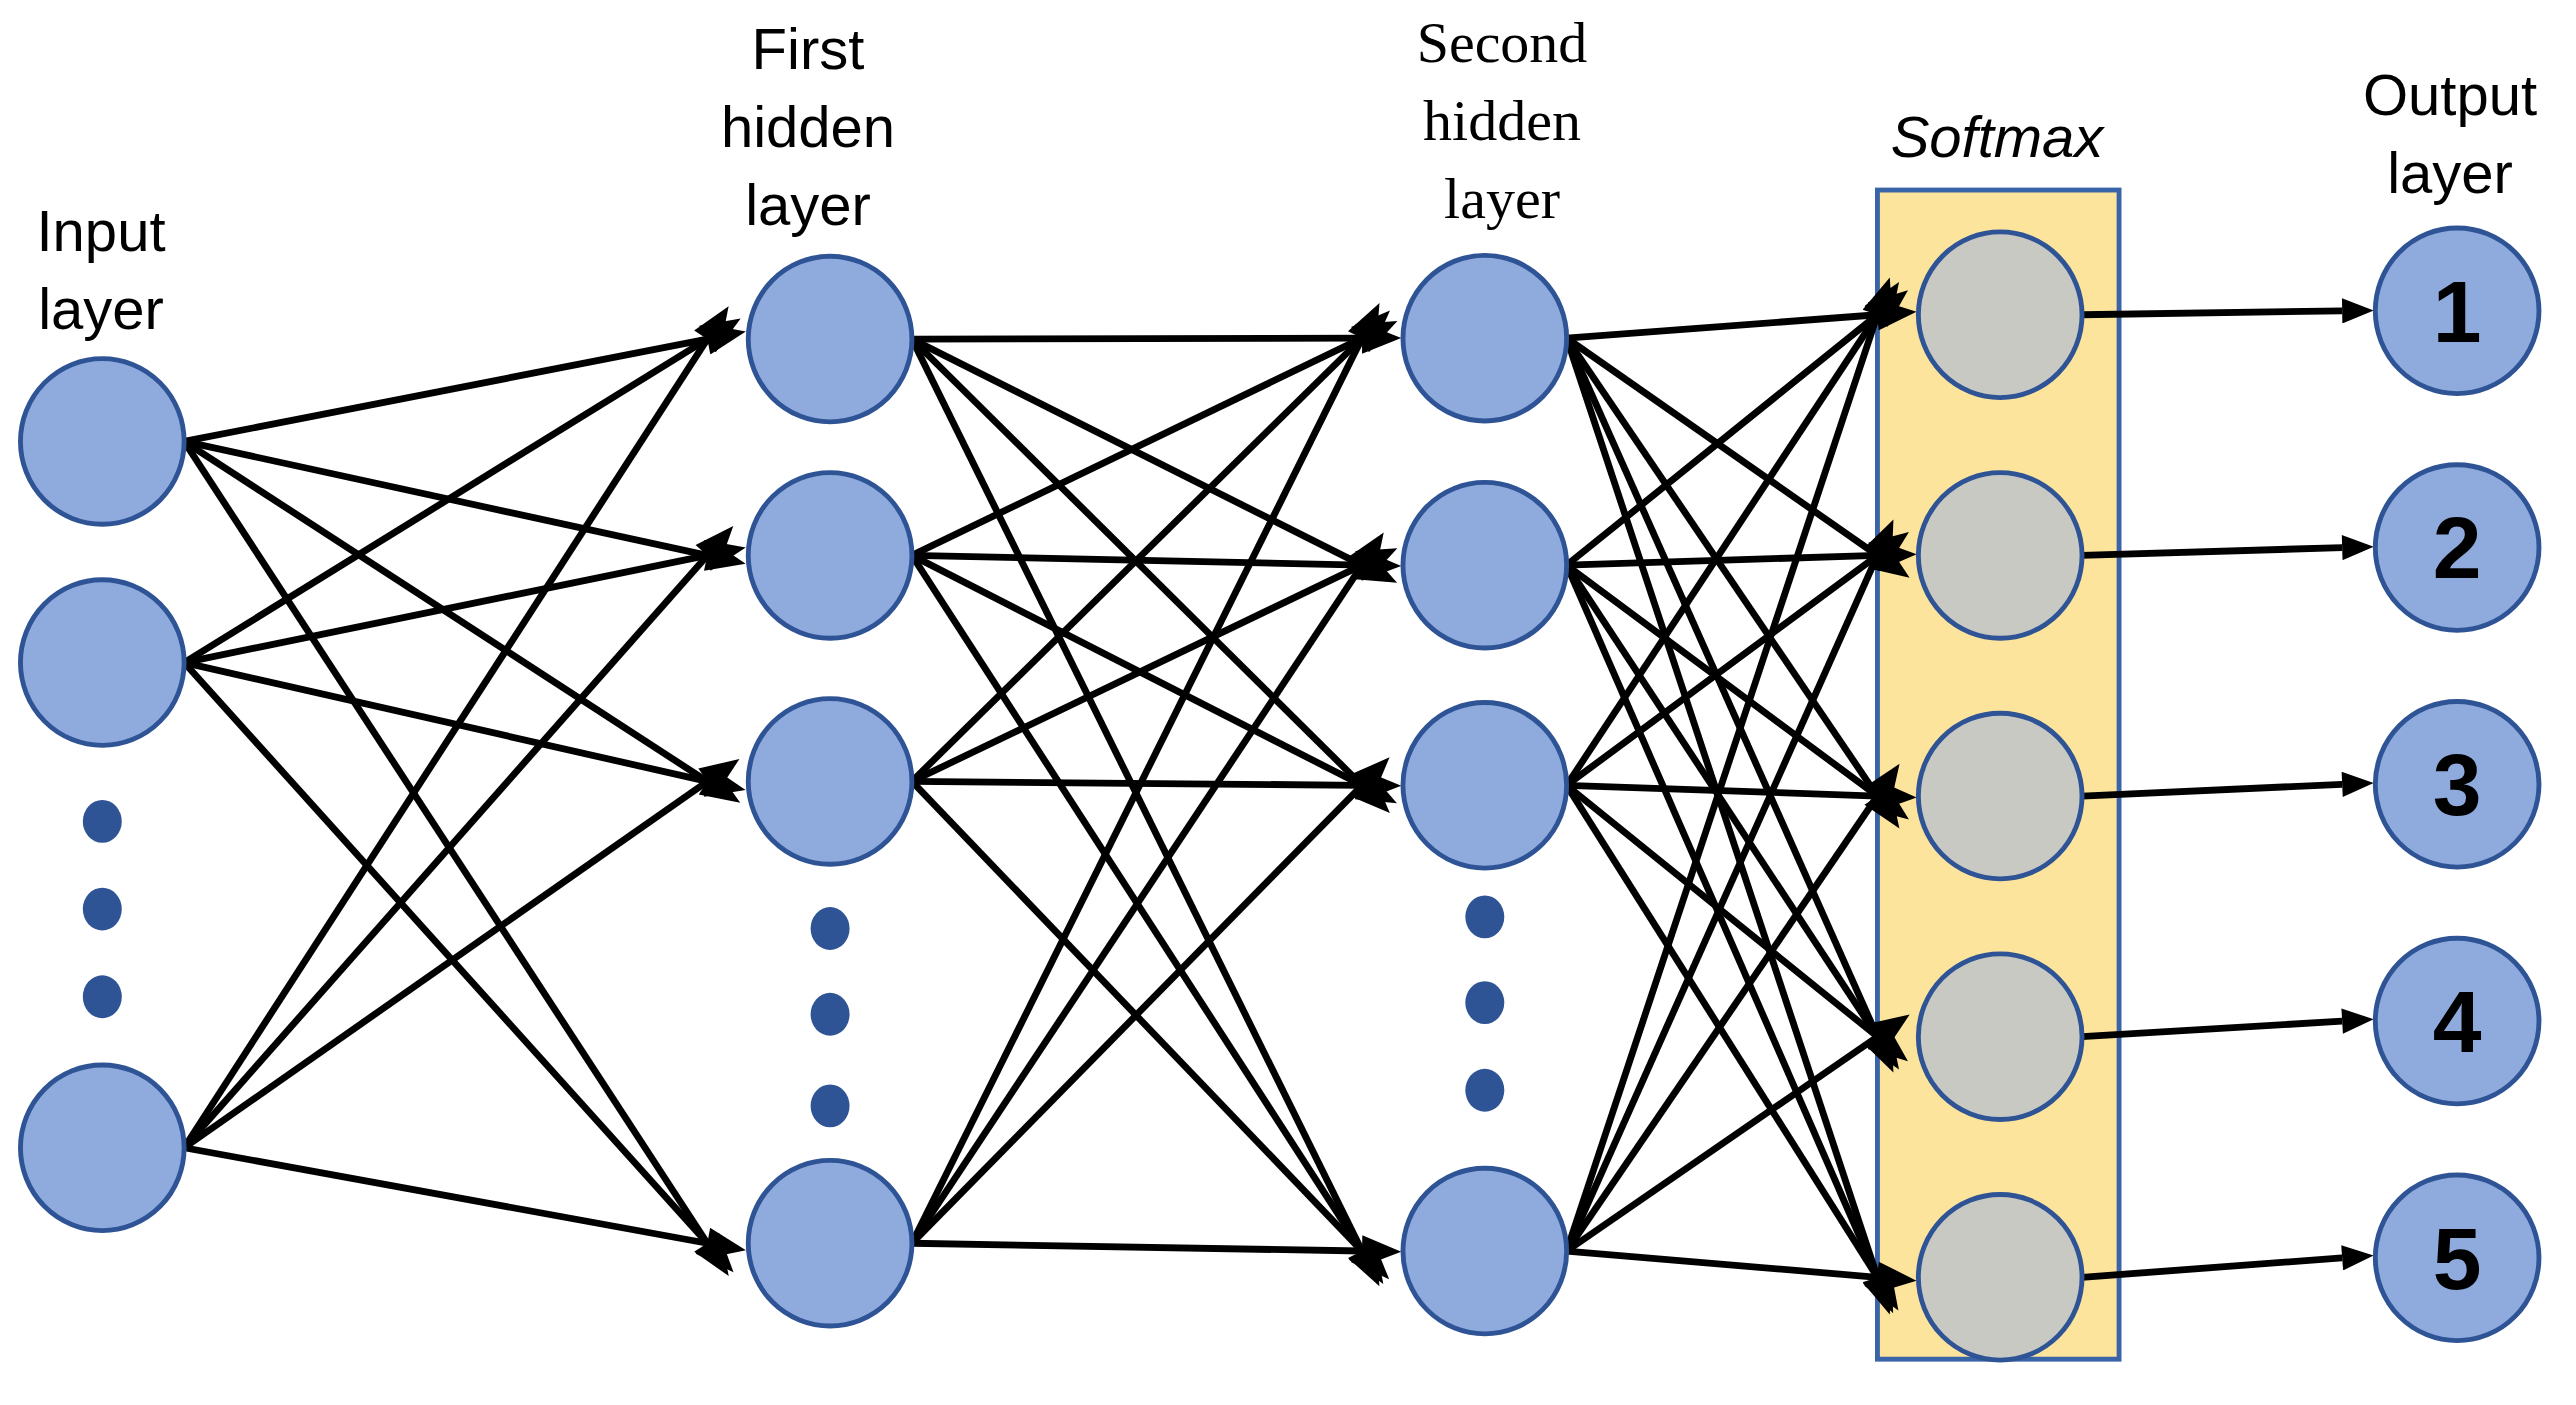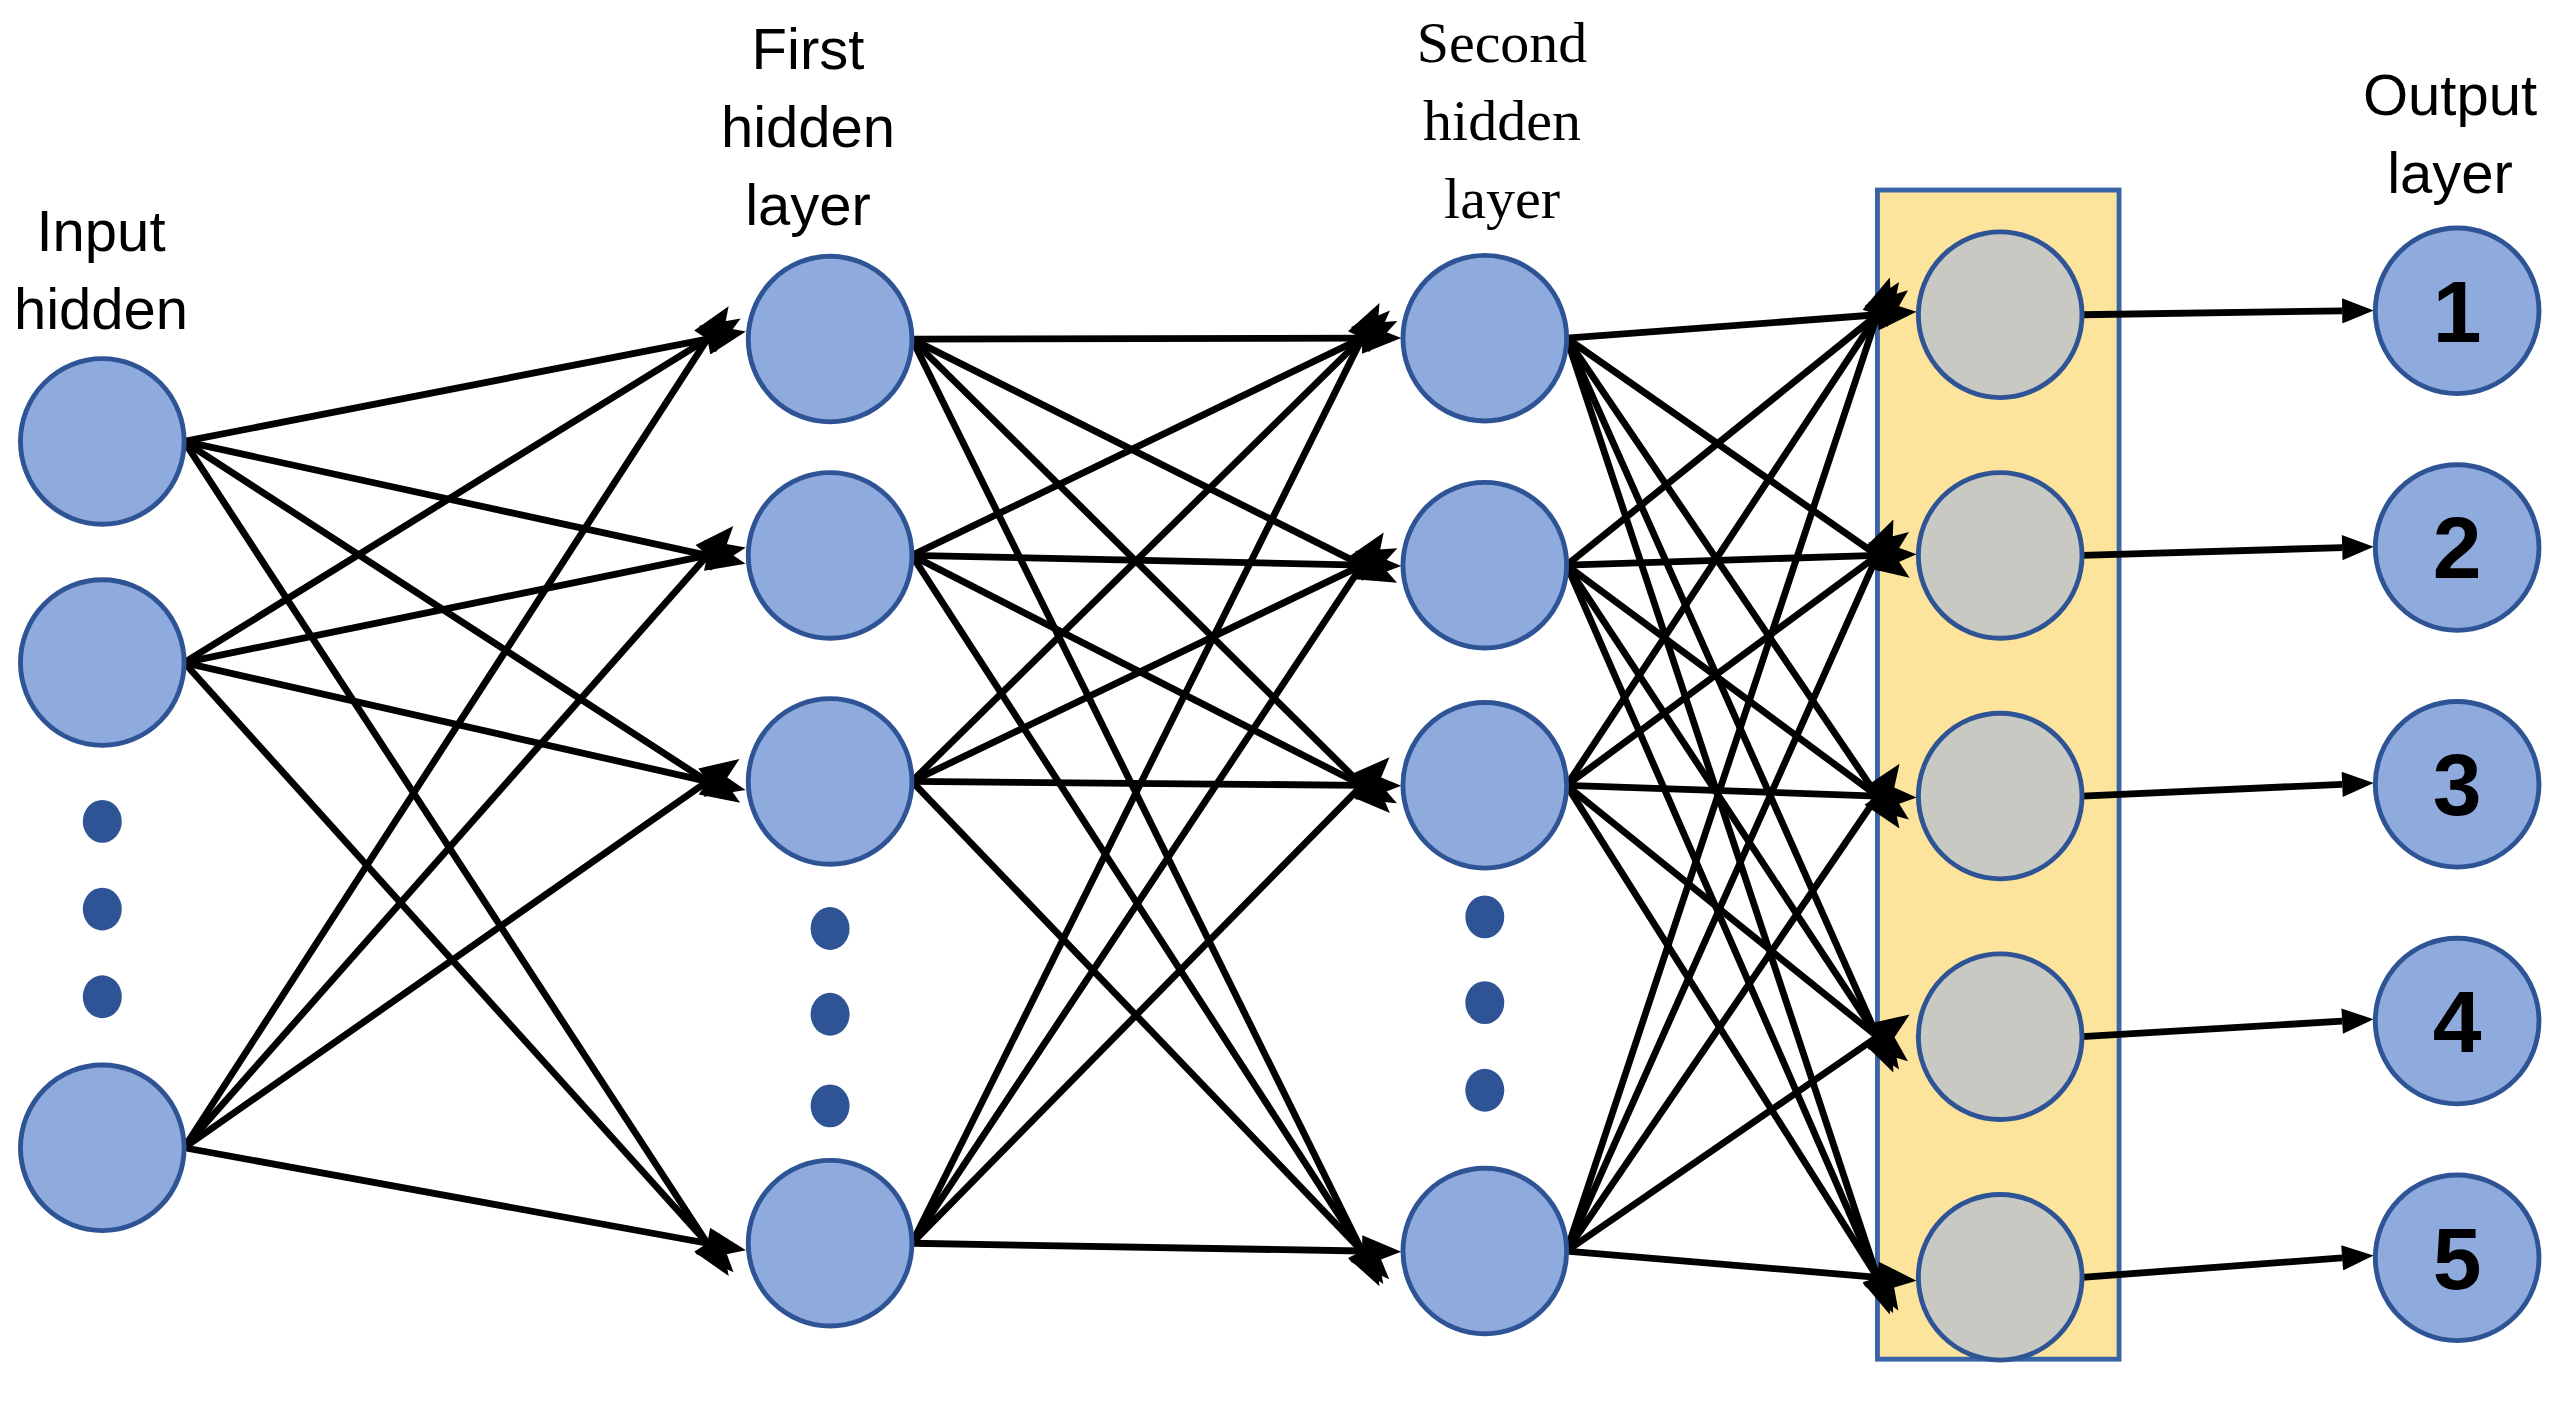--- a/index.html
+++ b/index.html
@@ -138,23 +138,24 @@
         <ellipse cx="2522" cy="805" rx="84" ry="85" fill="#8FABDE" stroke="#2F5496" stroke-width="5"></ellipse>
         <text x="2522" y="836.5" text-anchor="middle" fill="#000000" font-family="&quot;Liberation Sans&quot;, sans-serif" font-size="90" font-weight="700">3</text>
         <ellipse cx="2522" cy="1048" rx="84" ry="85" fill="#8FABDE" stroke="#2F5496" stroke-width="5"></ellipse>
         <text x="2522" y="1079.5" text-anchor="middle" fill="#000000" font-family="&quot;Liberation Sans&quot;, sans-serif" font-size="90" font-weight="700">4</text>
         <ellipse cx="2522" cy="1291" rx="84" ry="85" fill="#8FABDE" stroke="#2F5496" stroke-width="5"></ellipse>
         <text x="2522" y="1322.5" text-anchor="middle" fill="#000000" font-family="&quot;Liberation Sans&quot;, sans-serif" font-size="90" font-weight="700">5</text>
       </g>
     </svg>
 
   <div class="layer-label" style="left: 101px; top: 192px;">Input
-hidden</div>
+layer</div>
   <div class="layer-label" style="left: 808px; top: 9.7px;">First
 hidden
 layer</div>
   <div class="layer-label" style="left: 1502px; top: 3.9px; font-family: Liberation Serif, serif;">Second
 hidden
 layer</div>
+  <div class="layer-label italic" style="left: 1997px; top: 98px;">Softmax</div>
   <div class="layer-label" style="left: 2450px; top: 56px;">Output
 layer</div>
 </div>
 
 
 </body></html>

